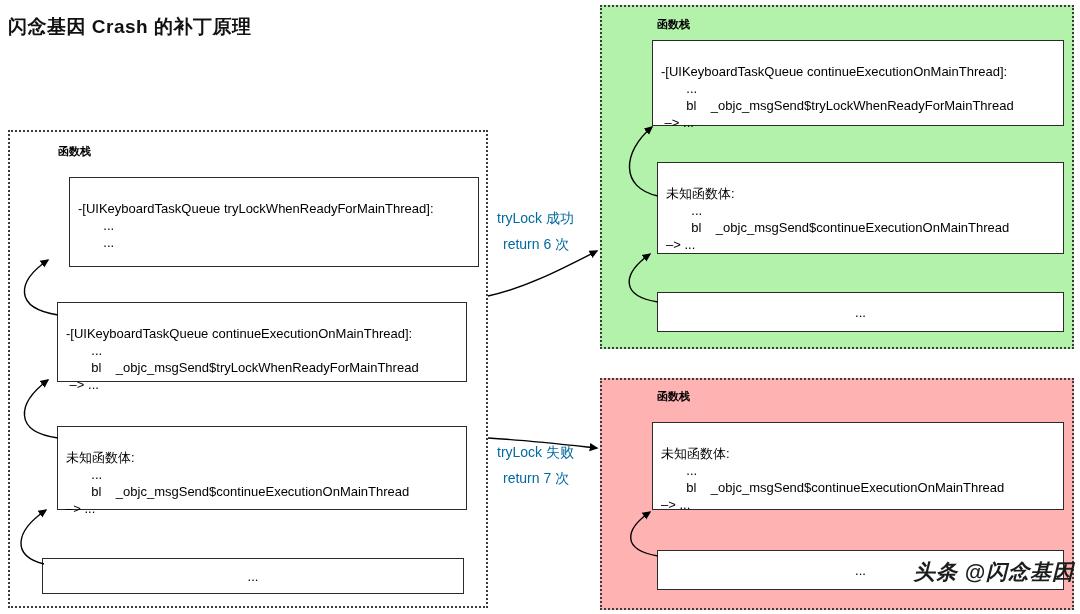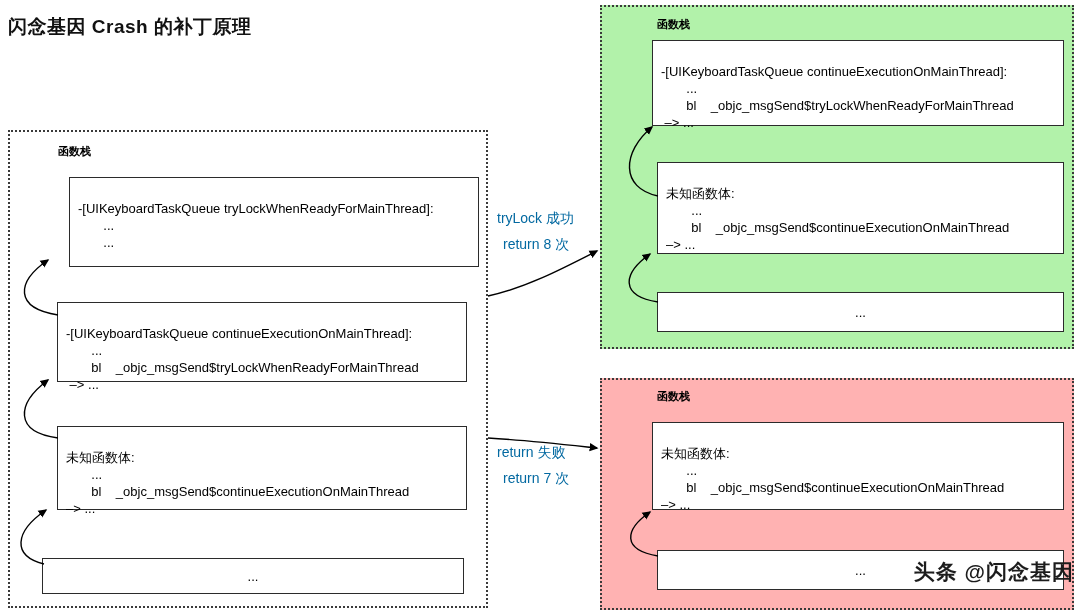--- a/index.html
+++ b/index.html
@@ -90,20 +90,21 @@
 
   .watermark {
     position: absolute;
     right: 6px;
     top: 558px;
     font-size: 21px;
     font-weight: bold;
     color: #1c1c1c;
     z-index: 10;
     letter-spacing: 1px;
+    font-style: italic;
   }
 
   svg.arrows {
     position: absolute;
     left: 0; top: 0;
     width: 1080px;
     height: 614px;
     pointer-events: none;
     z-index: 5;
   }
@@ -137,22 +138,22 @@
       <div class="code-line">       bl    _objc_msgSend$continueExecutionOnMainThread</div>
       <div class="code-line">–&gt; ...</div>
     </div>
 
     <div class="frame centered f-l3">
       <div class="code-line">...</div>
     </div>
   </div>
 
   <div class="mid-label lbl-succ-1">tryLock 成功</div>
-  <div class="mid-label lbl-succ-2">return 8 次</div>
-  <div class="mid-label lbl-fail-1">return 失败</div>
+  <div class="mid-label lbl-succ-2">return 6 次</div>
+  <div class="mid-label lbl-fail-1">tryLock 失败</div>
   <div class="mid-label lbl-fail-2">return 7 次</div>
 
   <div class="stack stack-success" style="background: rgb(178, 242, 170);">
     <div class="stack-label">函数栈</div>
 
     <div class="frame f-s0">
       <div class="code-line">-[UIKeyboardTaskQueue continueExecutionOnMainThread]:</div>
       <div class="code-line">       ...</div>
       <div class="code-line">       bl    _objc_msgSend$tryLockWhenReadyForMainThread</div>
       <div class="code-line"> –&gt; ...</div>

